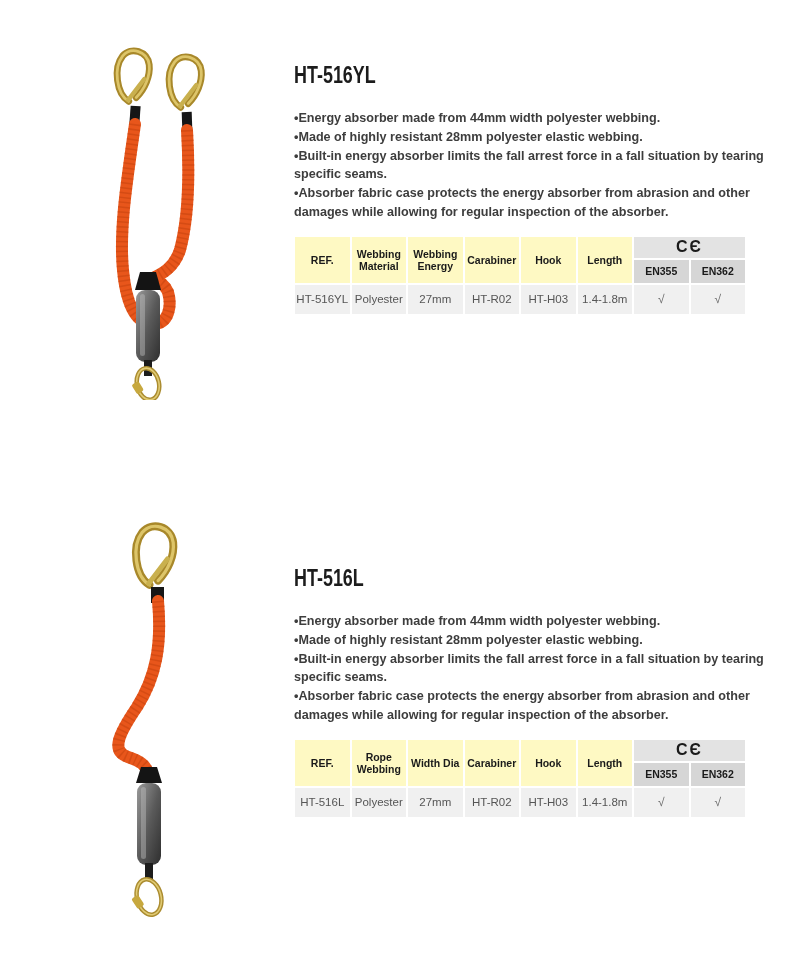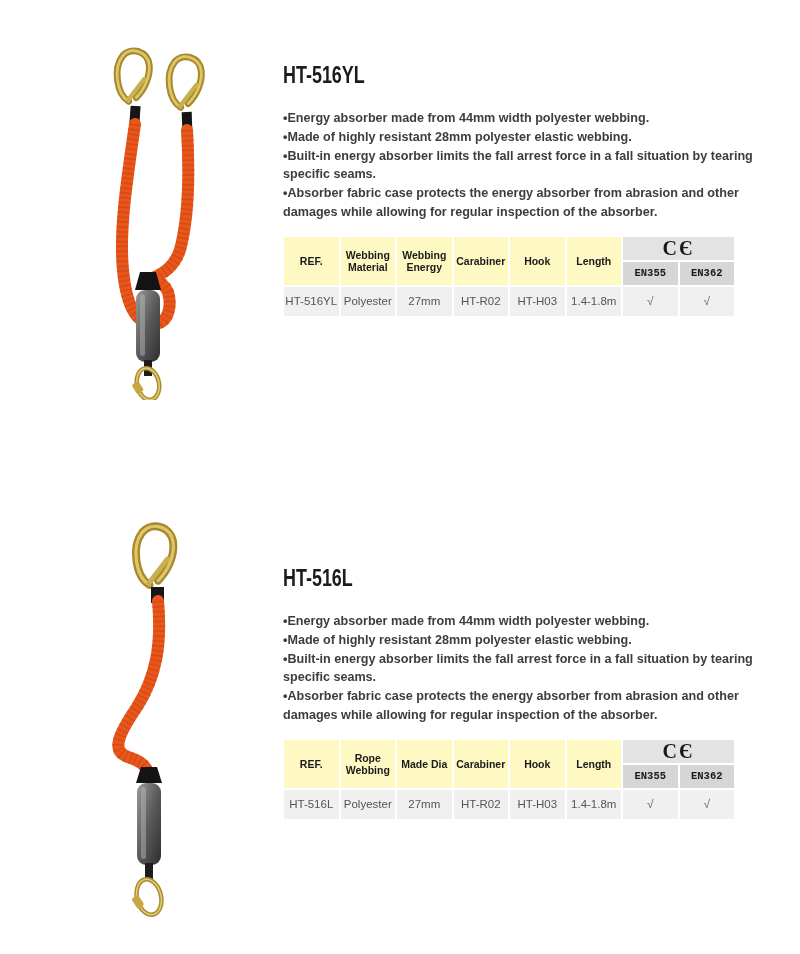--- a/index.html
+++ b/index.html
@@ -1,21 +1,21 @@
 <!DOCTYPE html>
 <html><head>
 <meta charset="utf-8">
 <style>
   html,body{margin:0;padding:0;}
   body{
     width:800px;height:954px;position:relative;background:#ffffff;
     font-family:"Liberation Sans", sans-serif;overflow:hidden;
   }
   .product-photo{position:absolute;}
-  .section{position:absolute;left:283px;width:472px;}
+  .section{position:absolute;left:294px;width:472px;}
   .model-title{
     margin:0;font-size:23px;line-height:26px;font-weight:bold;color:#1c1c1c;
     letter-spacing:0px;transform:scaleX(0.78);transform-origin:0 50%;white-space:nowrap;
   }
   .subtitle{
     margin:5px 0 0 0;font-size:15.5px;line-height:20px;font-weight:bold;color:#e87422;
   }
   .bullets{margin-top:21px;font-size:12.6px;line-height:18.8px;color:#3d3d3d;}
   .bullets div{margin:0;font-weight:bold;}
   table.spec{
@@ -25,24 +25,24 @@
   table.spec th, table.spec td{
     border:1px solid #ffffff;padding:0 1px;text-align:center;vertical-align:middle;
     overflow:hidden;
   }
   th.hdr{
     background:#fef9c3;color:#1a1a1a;font-size:10.5px;line-height:12px;font-weight:bold;
     height:46px;
   }
   th.ce-cell{
     background:#e3e3e3;color:#1a1a1a;font-weight:600;height:21px;
-    font-family:Liberation Serif, serif;font-size:20px;letter-spacing:2px;
+    font-family:Liberation Sans, sans-serif;font-size:16px;letter-spacing:2px;
   }
   th.en-cell{
-    background:#d6d6d6;color:#1a1a1a;font-size:10.5px;font-weight:bold;height:23px;font-family:Liberation Mono, monospace;
+    background:#d6d6d6;color:#1a1a1a;font-size:10.5px;font-weight:bold;height:23px;
   }
   td.val{
     background:#f0f0f0;color:#555555;font-size:11.5px;height:29px;
   }
   td.check{
     background:#f0f0f0;color:#6a6a6a;font-size:12px;height:29px;
   }
 </style>
 </head>
 <body>
@@ -184,21 +184,21 @@
     <div>•Made of highly resistant 28mm polyester elastic webbing.</div>
     <div>•Built-in energy absorber limits the fall arrest force in a fall situation by tearing specific seams.</div>
     <div>•Absorber fabric case protects the energy absorber from abrasion and other damages while allowing for regular inspection of the absorber.</div>
   </div>
 
   <table class="spec">
     <tbody>
         <tr>
       <th class="hdr" rowspan="2">REF.</th>
       <th class="hdr" rowspan="2">Rope Webbing</th>
-      <th class="hdr" rowspan="2">Made Dia</th>
+      <th class="hdr" rowspan="2">Width Dia</th>
       <th class="hdr" rowspan="2">Carabiner</th>
       <th class="hdr" rowspan="2">Hook</th>
       <th class="hdr" rowspan="2">Length</th>
       <th class="ce-cell" colspan="2">CЄ</th>
     </tr>
     <tr>
       <th class="en-cell">EN355</th>
       <th class="en-cell">EN362</th>
     </tr>
     <tr>

